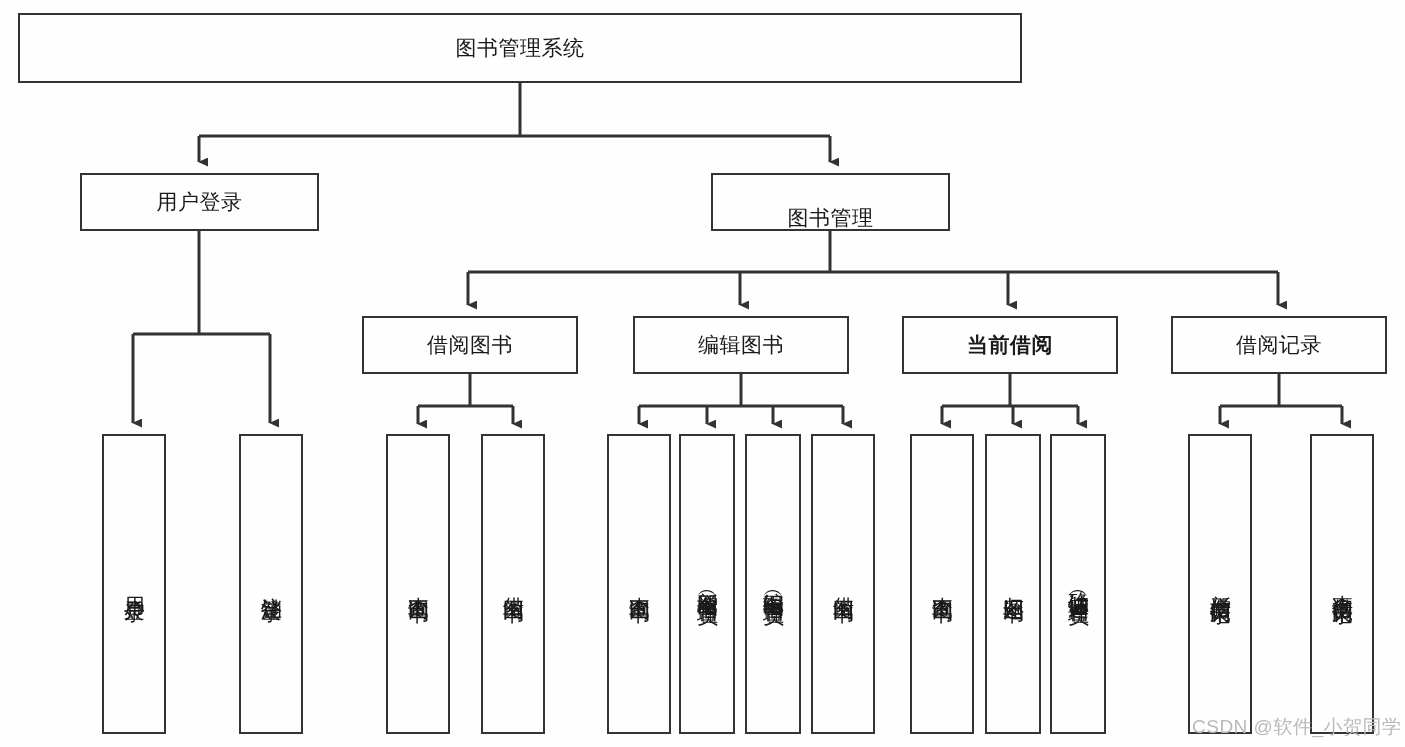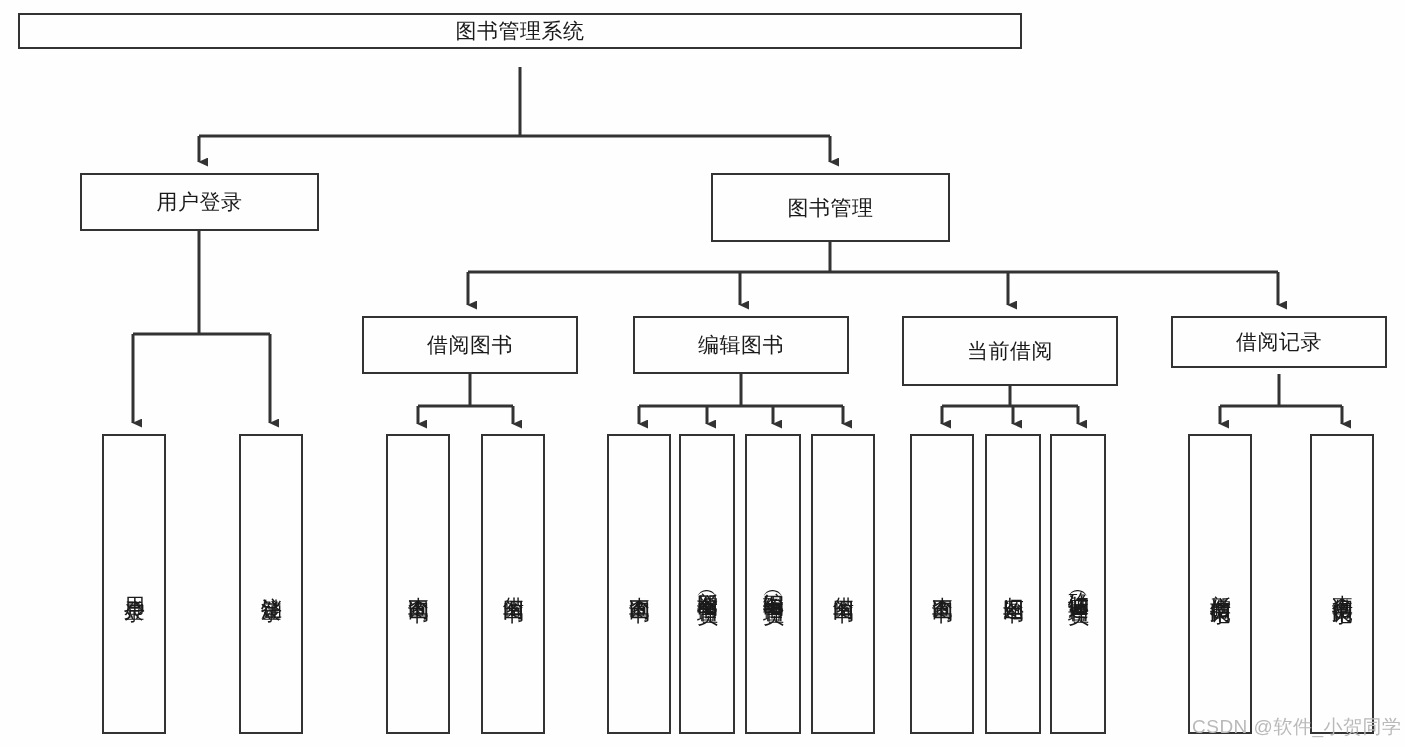--- a/index.html
+++ b/index.html
@@ -105,39 +105,39 @@
         <line x1="1013" y1="406" x2="1013" y2="424" marker-end="url(#arrowhead)"></line>
         <line x1="1078" y1="406" x2="1078" y2="424" marker-end="url(#arrowhead)"></line>
         <line x1="1279" y1="374" x2="1279" y2="406"></line>
         <line x1="1220" y1="406" x2="1342" y2="406"></line>
         <line x1="1220" y1="406" x2="1220" y2="424" marker-end="url(#arrowhead)"></line>
         <line x1="1342" y1="406" x2="1342" y2="424" marker-end="url(#arrowhead)"></line>
       </g>
   </svg>
 
   <div id="nodes-layer">
-      <div class="node" style="left: 18px; top: 13px; width: 1004px; height: 36px;">
+      <div class="node" style="left: 18px; top: 13px; width: 1004px; height: 70px;">
         <span class="node-label">图书管理系统</span>
       </div>
       <div class="node" style="left: 80px; top: 173px; width: 239px; height: 58px;">
         <span class="node-label">用户登录</span>
       </div>
-      <div class="node" style="left: 711px; top: 173px; width: 239px; height: 69px;">
+      <div class="node" style="left: 711px; top: 173px; width: 239px; height: 58px; align-items: flex-end;">
         <span class="node-label">图书管理</span>
       </div>
       <div class="node" style="left: 362px; top: 316px; width: 216px; height: 58px;">
         <span class="node-label">借阅图书</span>
       </div>
       <div class="node" style="left: 633px; top: 316px; width: 216px; height: 58px;">
         <span class="node-label">编辑图书</span>
       </div>
-      <div class="node" style="left: 902px; top: 316px; width: 216px; height: 70px;">
+      <div class="node" style="left: 902px; top: 316px; width: 216px; height: 58px; font-weight: bold;">
         <span class="node-label">当前借阅</span>
       </div>
-      <div class="node" style="left: 1171px; top: 316px; width: 216px; height: 52px;">
+      <div class="node" style="left: 1171px; top: 316px; width: 216px; height: 58px;">
         <span class="node-label">借阅记录</span>
       </div>
       <div class="node leaf" style="left: 102px; top: 434px; width: 64px; height: 300px; align-items: center; padding-top: 0px;">
         <span class="node-label">用户登录</span>
       </div>
       <div class="node leaf" style="left: 239px; top: 434px; width: 64px; height: 300px; align-items: center; padding-top: 0px;">
         <span class="node-label">注销登录</span>
       </div>
       <div class="node leaf" style="left: 386px; top: 434px; width: 64px; height: 300px; align-items: center; padding-top: 0px;">
         <span class="node-label">查询图书</span>

